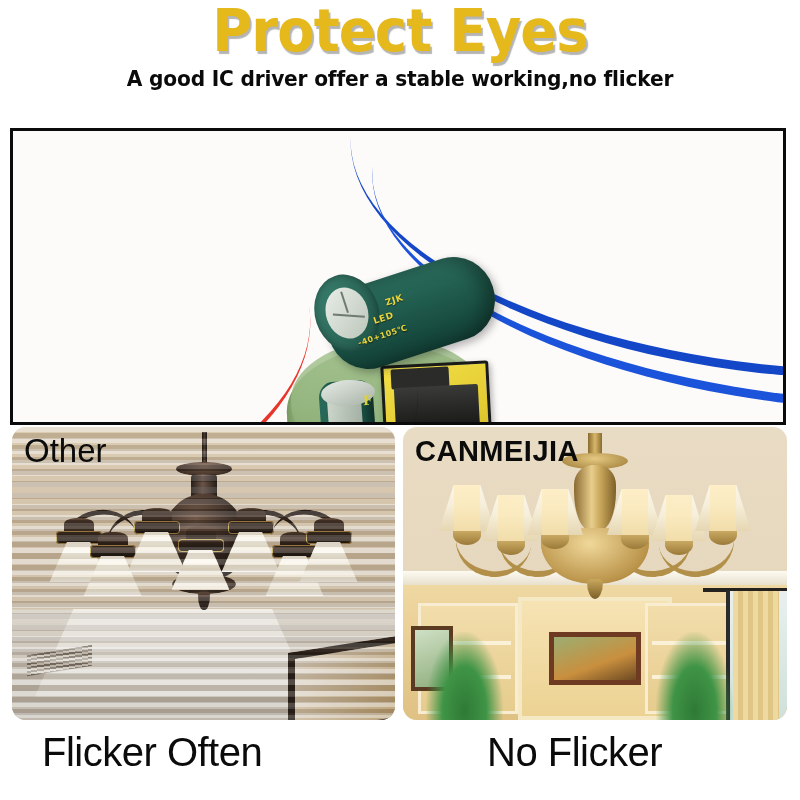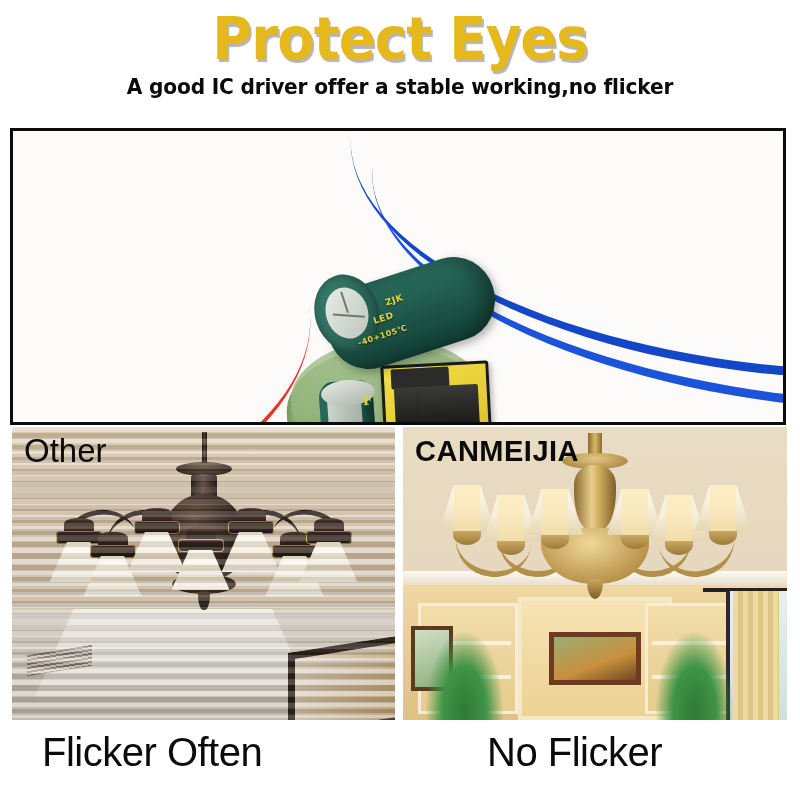--- a/index.html
+++ b/index.html
@@ -1,20 +1,20 @@
 <!DOCTYPE html>
 <html><head>
 <meta charset="utf-8">
 <style>
   * { margin:0; padding:0; box-sizing:border-box; }
   html,body { width:800px; height:800px; background:#ffffff; overflow:hidden; }
   body { font-family:"Liberation Sans", sans-serif; position:relative; }
 
   
-  .header { width:800px; padding-top:8px; text-align:center; }
+  .header { width:800px; text-align:center; }
   .title {
     font-family:"DejaVu Sans", sans-serif;
     font-weight:bold;
     font-size:58px;
     line-height:62px;
     letter-spacing:-1px;
     color:#E5B81C;
     text-shadow:2px 3px 1px rgba(120,120,120,.55);
     transform:scaleX(.94);
   }
@@ -139,21 +139,21 @@
     background:linear-gradient(180deg,#3a3a38,#151514); border-radius:2px;
     transform:rotate(-3deg);
   }
   .xfmr-core2 {
     position:absolute; left:378px; top:237px; width:58px; height:20px;
     background:#2b2b29; border-radius:2px; transform:rotate(-3deg);
   }
 
   
   .compare { position:absolute; left:0; top:427px; width:800px; height:293px; }
-  .panel { position:absolute; top:0; height:293px; overflow:hidden; }
+  .panel { position:absolute; top:0; height:293px; overflow:hidden;border-radius:14px; }
   .panel-left  { left:12px; width:383px; }
   .panel-right { left:403px; width:384px;font-weight:bold; }
 
   
   .scene-l {
     position:absolute; inset:0;
     background:linear-gradient(180deg,#d7c7ae 0%,#cdbda6 40%,#c9bca8 70%,#bfb3a2 100%);
   }
   .ceil-l {
     position:absolute; left:-10%; top:54%; width:120%; height:46%;

